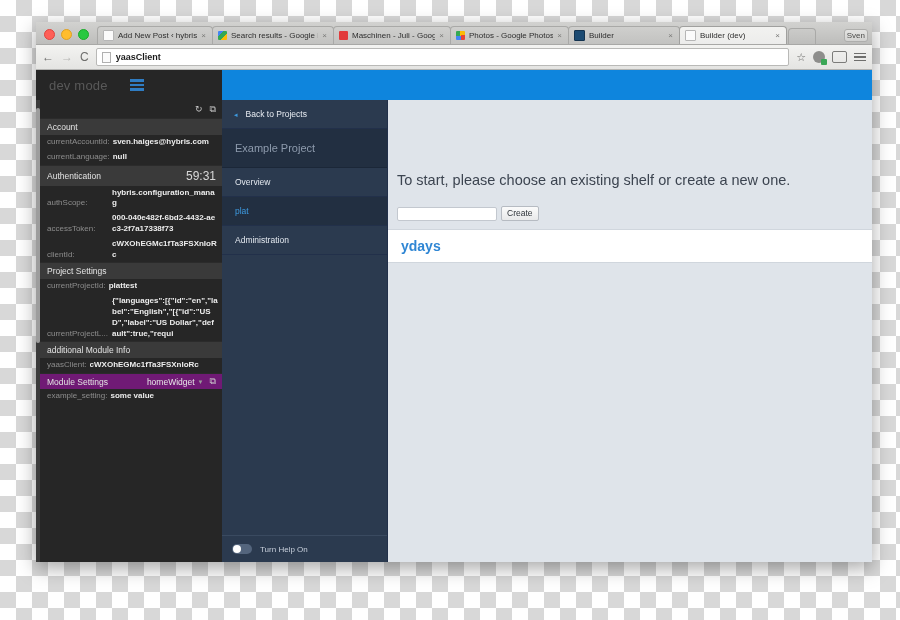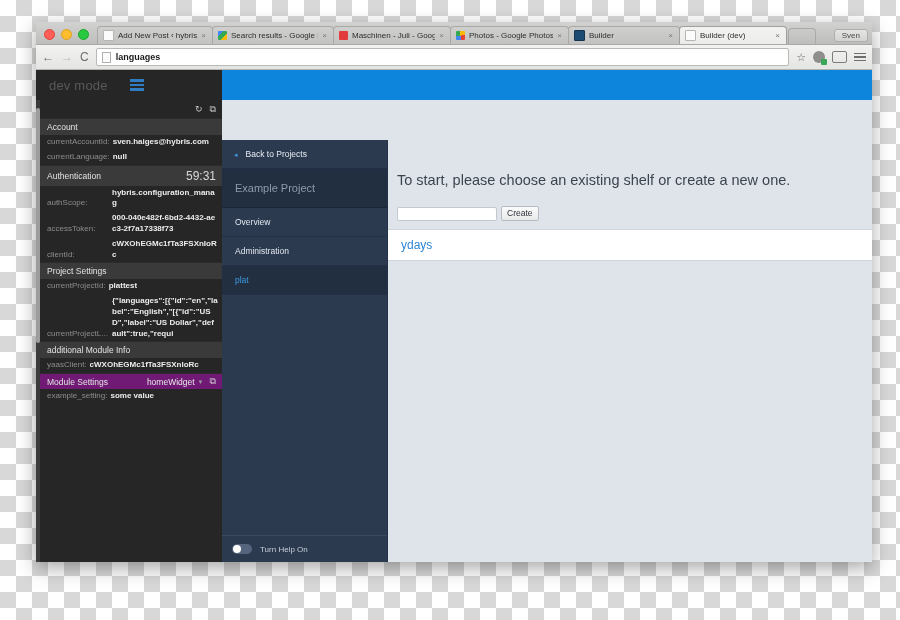--- a/index.html
+++ b/index.html
@@ -114,21 +114,21 @@
     width: 26px; height: 15px;
     background: linear-gradient(#cbcbc9, #bebebc);
     border: 1px solid #a9a9a7;
     border-bottom: none;
     border-radius: 4px 4px 0 0;
     margin-left: 2px;
     flex: 0 0 auto;
   }
   .user-chip {
     margin: 0 4px 2px 4px;
-    padding: 1px 7px;
+    padding: 1px 2px;
     font-size: 8px;
     color: #4a4a48;
     background: linear-gradient(#e4e4e2, #d3d3d1);
     border: 1px solid #aeaeac;
     border-radius: 3px;
     flex: 0 0 auto;
   }
 
   
   .toolbar {
@@ -345,21 +345,20 @@
   }
 
   
   .app-nav {
     width: 165px;
     flex: 0 0 165px;
     background: #2b3a4f;
     display: flex;
     flex-direction: column;
     border-right: 1px solid #22304a;
-    margin-top: 40px;
   }
   .nav-back {
     display: flex;
     align-items: center;
     gap: 8px;
     padding: 9px 0 9px 12px;
     color: #e8ecf2;
     font-size: 8.5px;
     border-bottom: 1px solid #22304a;
   }
@@ -453,22 +452,22 @@
   }
   .shelf-list {
     margin-top: 8px;
     background: #ffffff;
     border-top: 1px solid #d0d6dd;
     border-bottom: 1px solid #d0d6dd;
   }
   .shelf-item {
     padding: 8px 0 8px 13px;
     color: #2f86d4;
-    font-size: 12px;
-    font-weight: normal;
+    font-size: 14px;
+    font-weight: bold;
     cursor: pointer;
   }
   .content-rest { flex: 1; background: #dfe4ea; }
 </style>
 </head>
 <body>
 
 <div id="page">
   <div id="window">
 
@@ -520,21 +519,21 @@
       </div>
       <div class="user-chip">Sven</div>
     </div>
 
     <div class="toolbar">
       <span class="navbtn">←</span>
       <span class="navbtn fwd">→</span>
       <span class="navbtn">C</span>
       <div class="omnibox">
         <span class="page-icon"></span>
-        <span class="host">languages</span>
+        <span class="host">yaasClient</span>
       </div>
       <span class="tb-icon">☆</span>
       <span class="ext-green"></span>
       <span class="ext-screen"></span>
       <span class="menu-icon">
           <span></span>
           <span></span>
           <span></span>
         </span>
     </div>
@@ -637,22 +636,22 @@
 
         <div class="app-main">
 
           <div class="app-nav">
             <div class="nav-back">
               <span class="arrow">◂</span>
               <span>Back to Projects</span>
             </div>
             <div class="nav-project">Example Project</div>
             <div class="nav-item">Overview</div>
+            <div class="nav-item active">plat</div>
             <div class="nav-item">Administration</div>
-            <div class="nav-item active">plat</div>
             <div class="nav-spacer"></div>
             <div class="nav-help">
               <span class="toggle">
                   <span class="knob"></span>
                 </span>
               <span class="lbl">Turn Help On</span>
             </div>
           </div>
 
           <div class="app-content">

